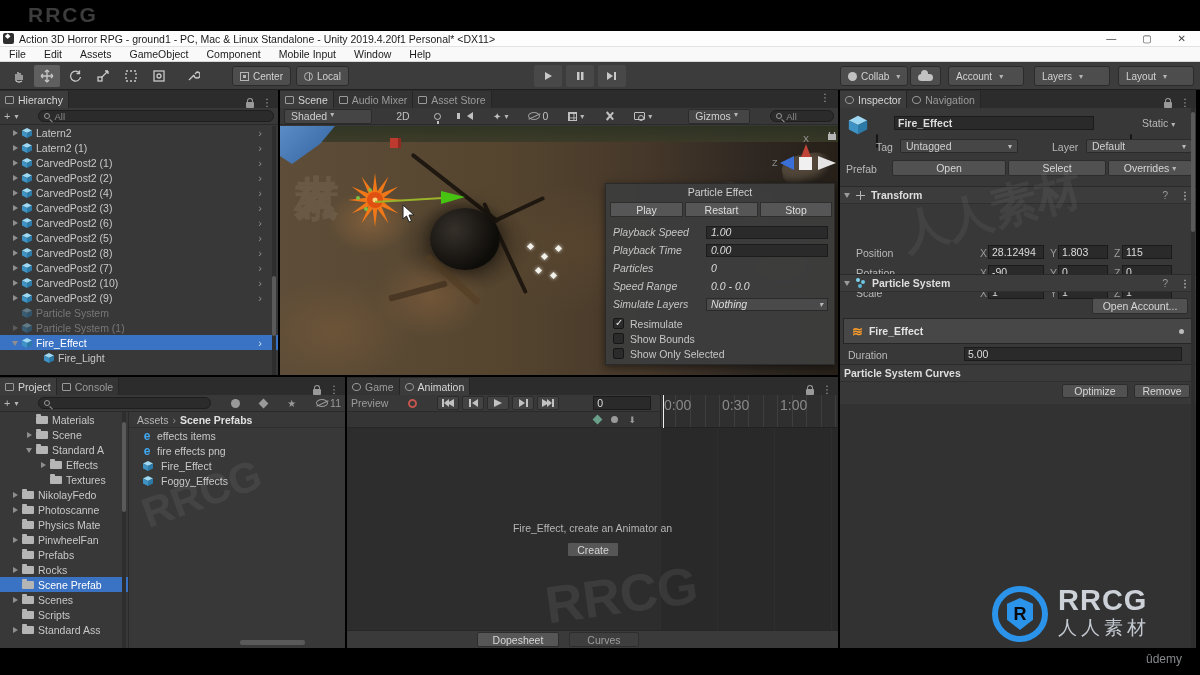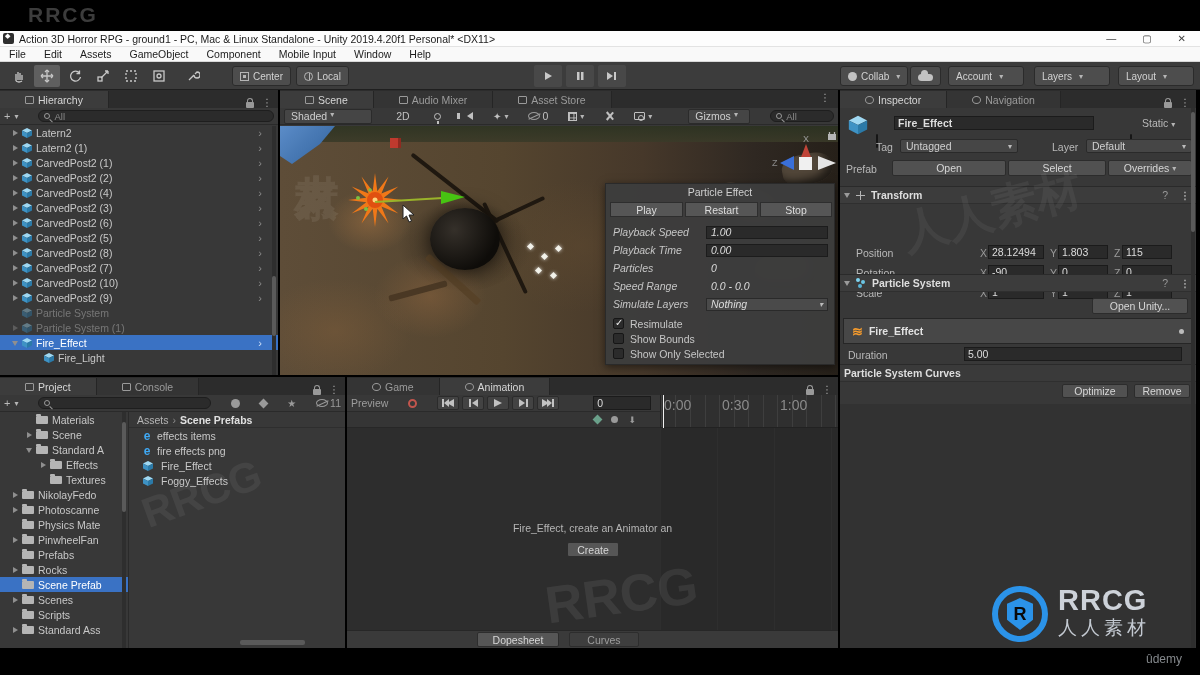--- a/index.html
+++ b/index.html
@@ -27,21 +27,21 @@
   .pivico{width:9px;height:9px;border:1px solid #b5b5b5;position:relative;flex:none;}
   .pivico::before{content:"";position:absolute;left:2px;top:2px;width:3px;height:3px;background:#b5b5b5;}
   .spaceico{width:9px;height:9px;border:1px solid #b5b5b5;border-radius:50%;position:relative;flex:none;}
   .spaceico::before{content:"";position:absolute;left:3.5px;top:0;width:1px;height:7px;background:#b5b5b5;}
   .cloudico{width:15px;height:7px;background:#c2c2c2;border-radius:7px;position:relative;margin-top:3px;}
   .cloudico::before{content:"";position:absolute;left:3px;top:-4px;width:7px;height:7px;border-radius:50%;background:#c2c2c2;}
   .collabico{width:9px;height:9px;border-radius:50%;background:#c2c2c2;position:relative;flex:none;}
 
   
   .tabbar{height:18px;background:#2c2c2c;display:flex;align-items:flex-end;position:relative;}
-  .tab{height:17px;display:flex;align-items:center;gap:4px;padding:0 25px;color:#9b9b9b;background:#343434;border-right:1px solid #252525;font-size:10.5px;}
+  .tab{height:17px;display:flex;align-items:center;gap:4px;padding:0 5px;color:#9b9b9b;background:#343434;border-right:1px solid #252525;font-size:10.5px;}
   .tab.active{background:#3c3c3c;color:#d6d6d6;}
   .tabico{width:9px;height:8px;border:1px solid #9a9a9a;border-radius:1px;flex:none;}
   .tabico.round{border-radius:50%;}
   .kebab{margin-left:auto;color:#aaa;padding:0 6px;font-size:10px;}
   .kebab::before{content:"⋮";}
   .lock{width:8px;height:6px;background:#999;border-radius:1px;position:relative;margin:6px 2px 0 0;flex:none;}
   .lock::before{content:"";position:absolute;top:-4px;left:1px;width:4px;height:4px;border:1px solid #999;border-bottom:none;border-radius:3px 3px 0 0;}
   .ptool{height:17px;background:#383838;border-bottom:1px solid #2a2a2a;display:flex;align-items:center;padding:0 4px;gap:20px;}
   .plusbtn{color:#bbb;font-size:11px;display:flex;align-items:center;}
   .plusbtn::before{content:"+";margin-right:1px;}
@@ -687,21 +687,21 @@
       </div>
 
     
     <div class="sechead" style="top:184px">
       <span class="tri2"></span>
       <span class="psicon"></span>
       <span>Particle System</span>
       <span class="hq" style="margin-left:auto"></span>
       <span class="kebab" style="margin-left:0"></span>
     </div>
-    <div class="ibtn" style="left:252px;top:208px;width:96px">Open Unity...</div>
+    <div class="ibtn" style="left:252px;top:208px;width:96px">Open Account...</div>
     <div class="modulebar" style="top:228px">
       <span class="fireico"></span>
       <span>Fire_Effect</span>
       <span class="moddot"></span>
     </div>
     <span class="ilabel" style="left:8px;top:259px">Duration</span>
     <div class="ifield" style="left:124px;top:257px;width:218px">5.00</div>
     <div class="sechead" style="top:274px;background:#3a3a3a">
       <span>Particle System Curves</span>
     </div>

